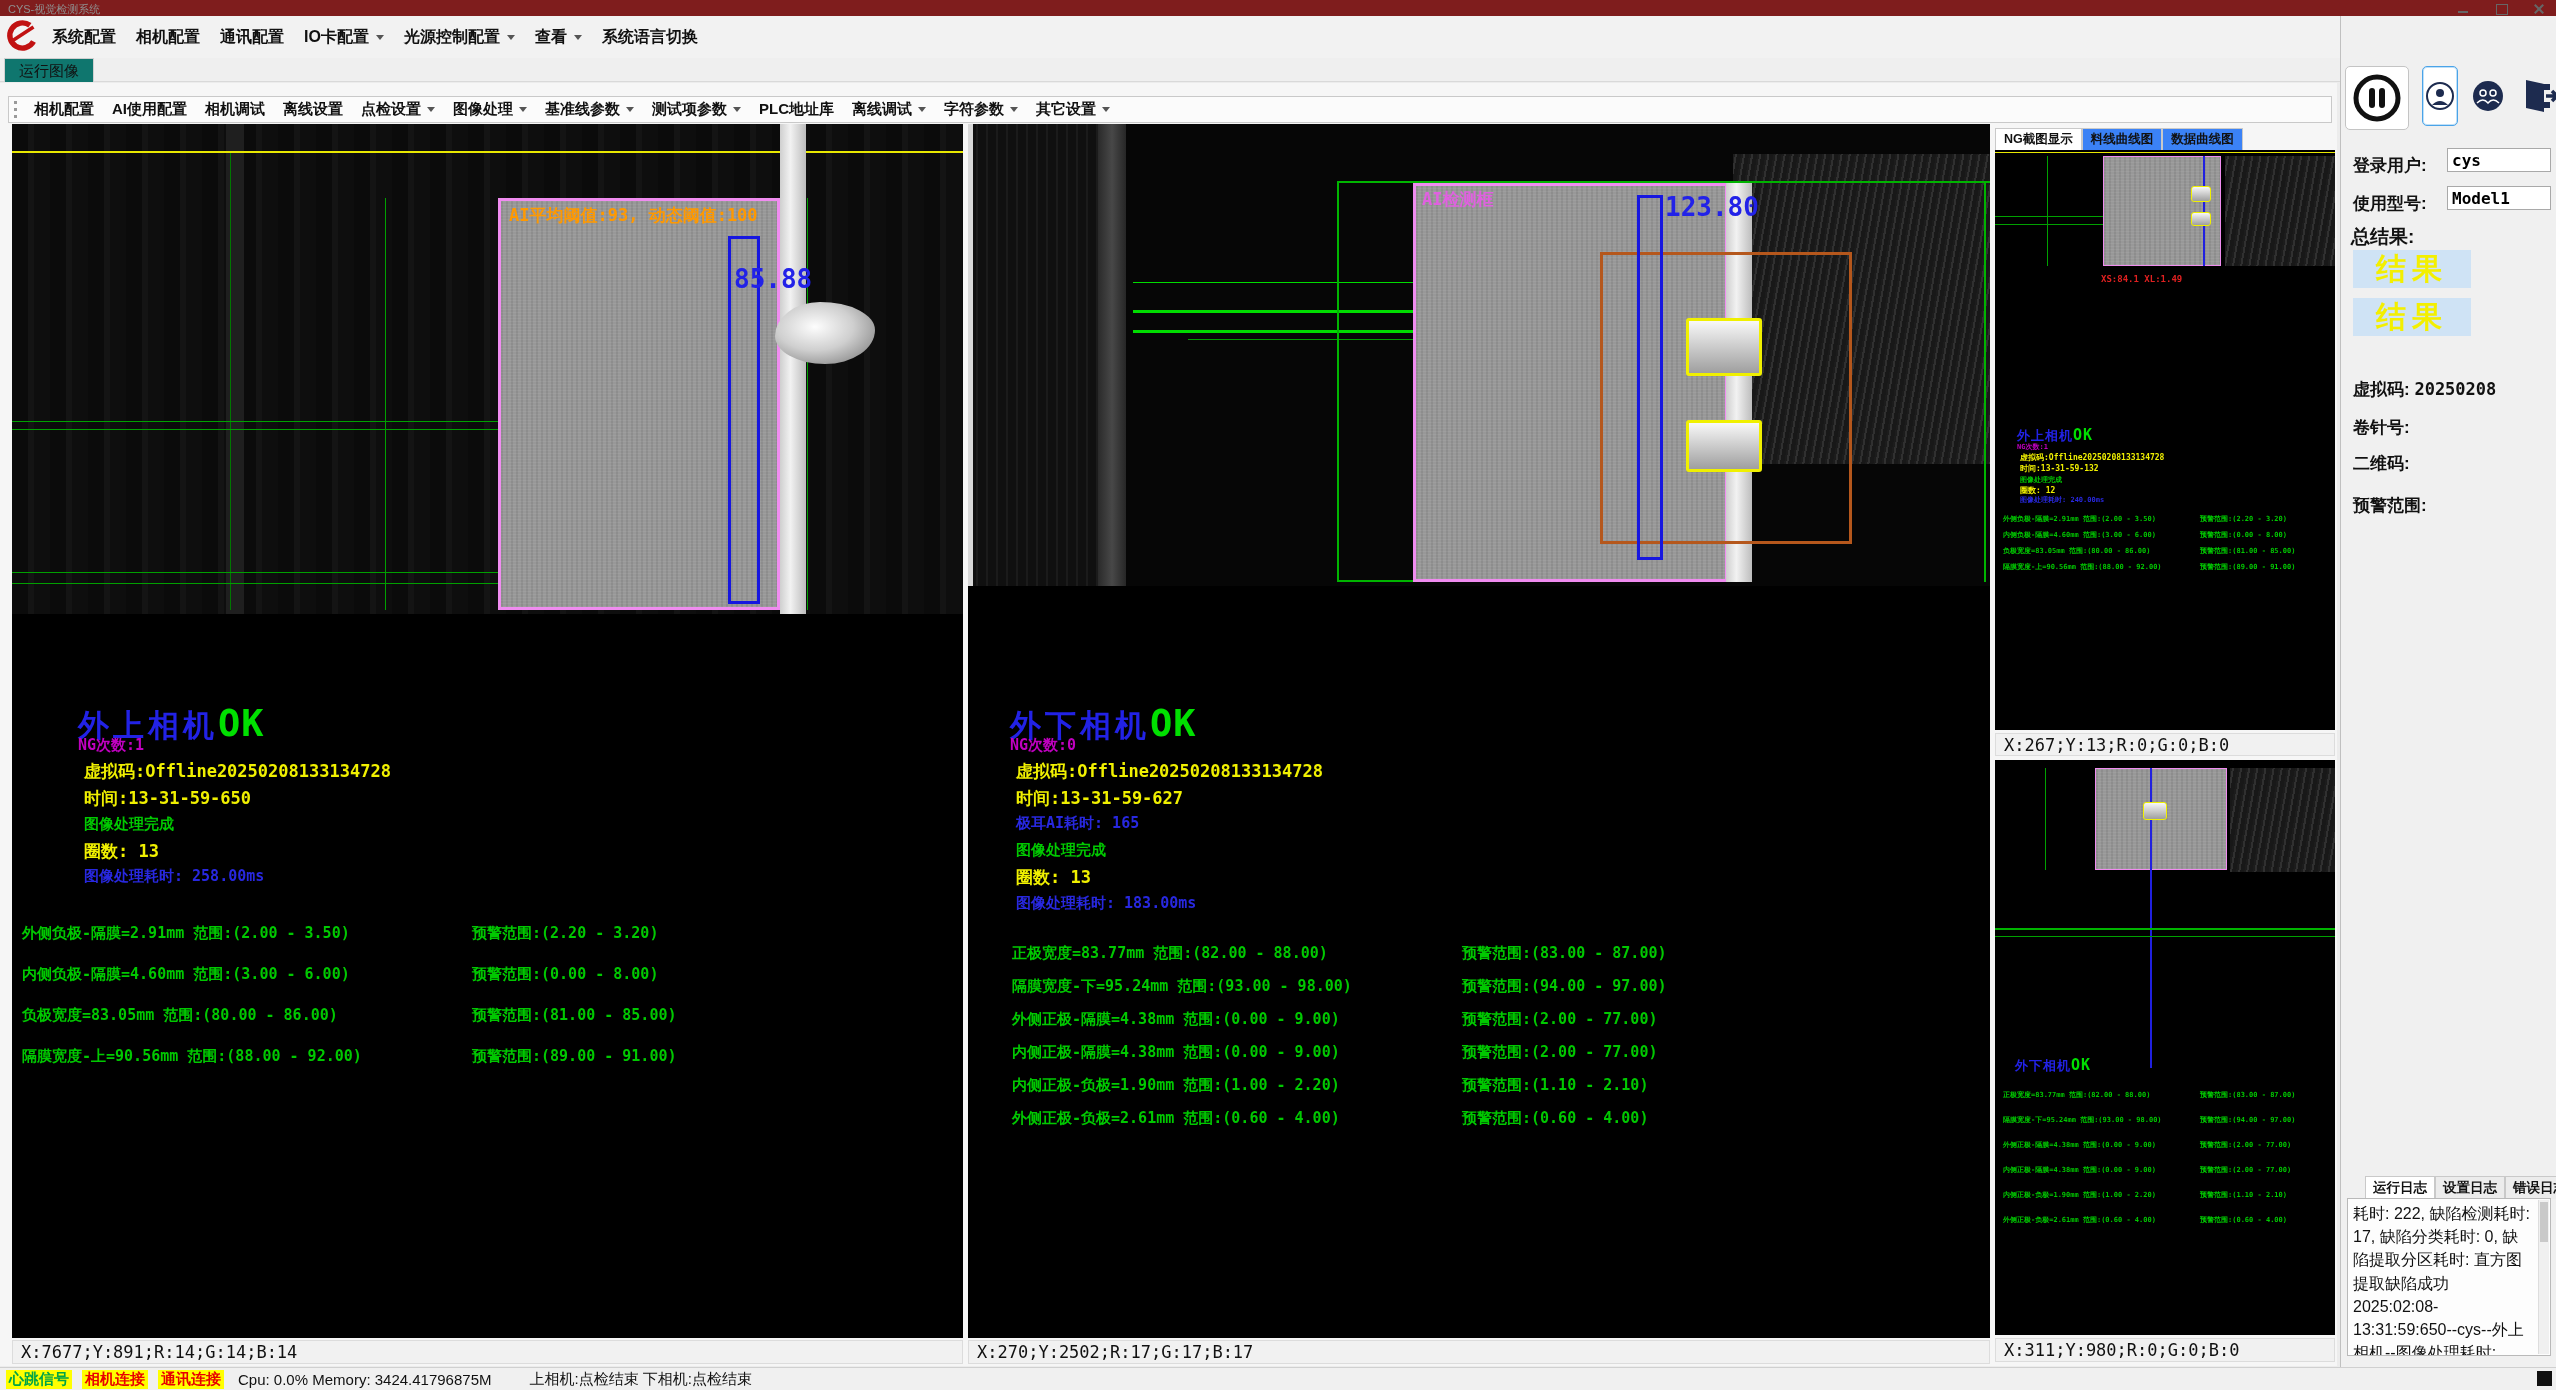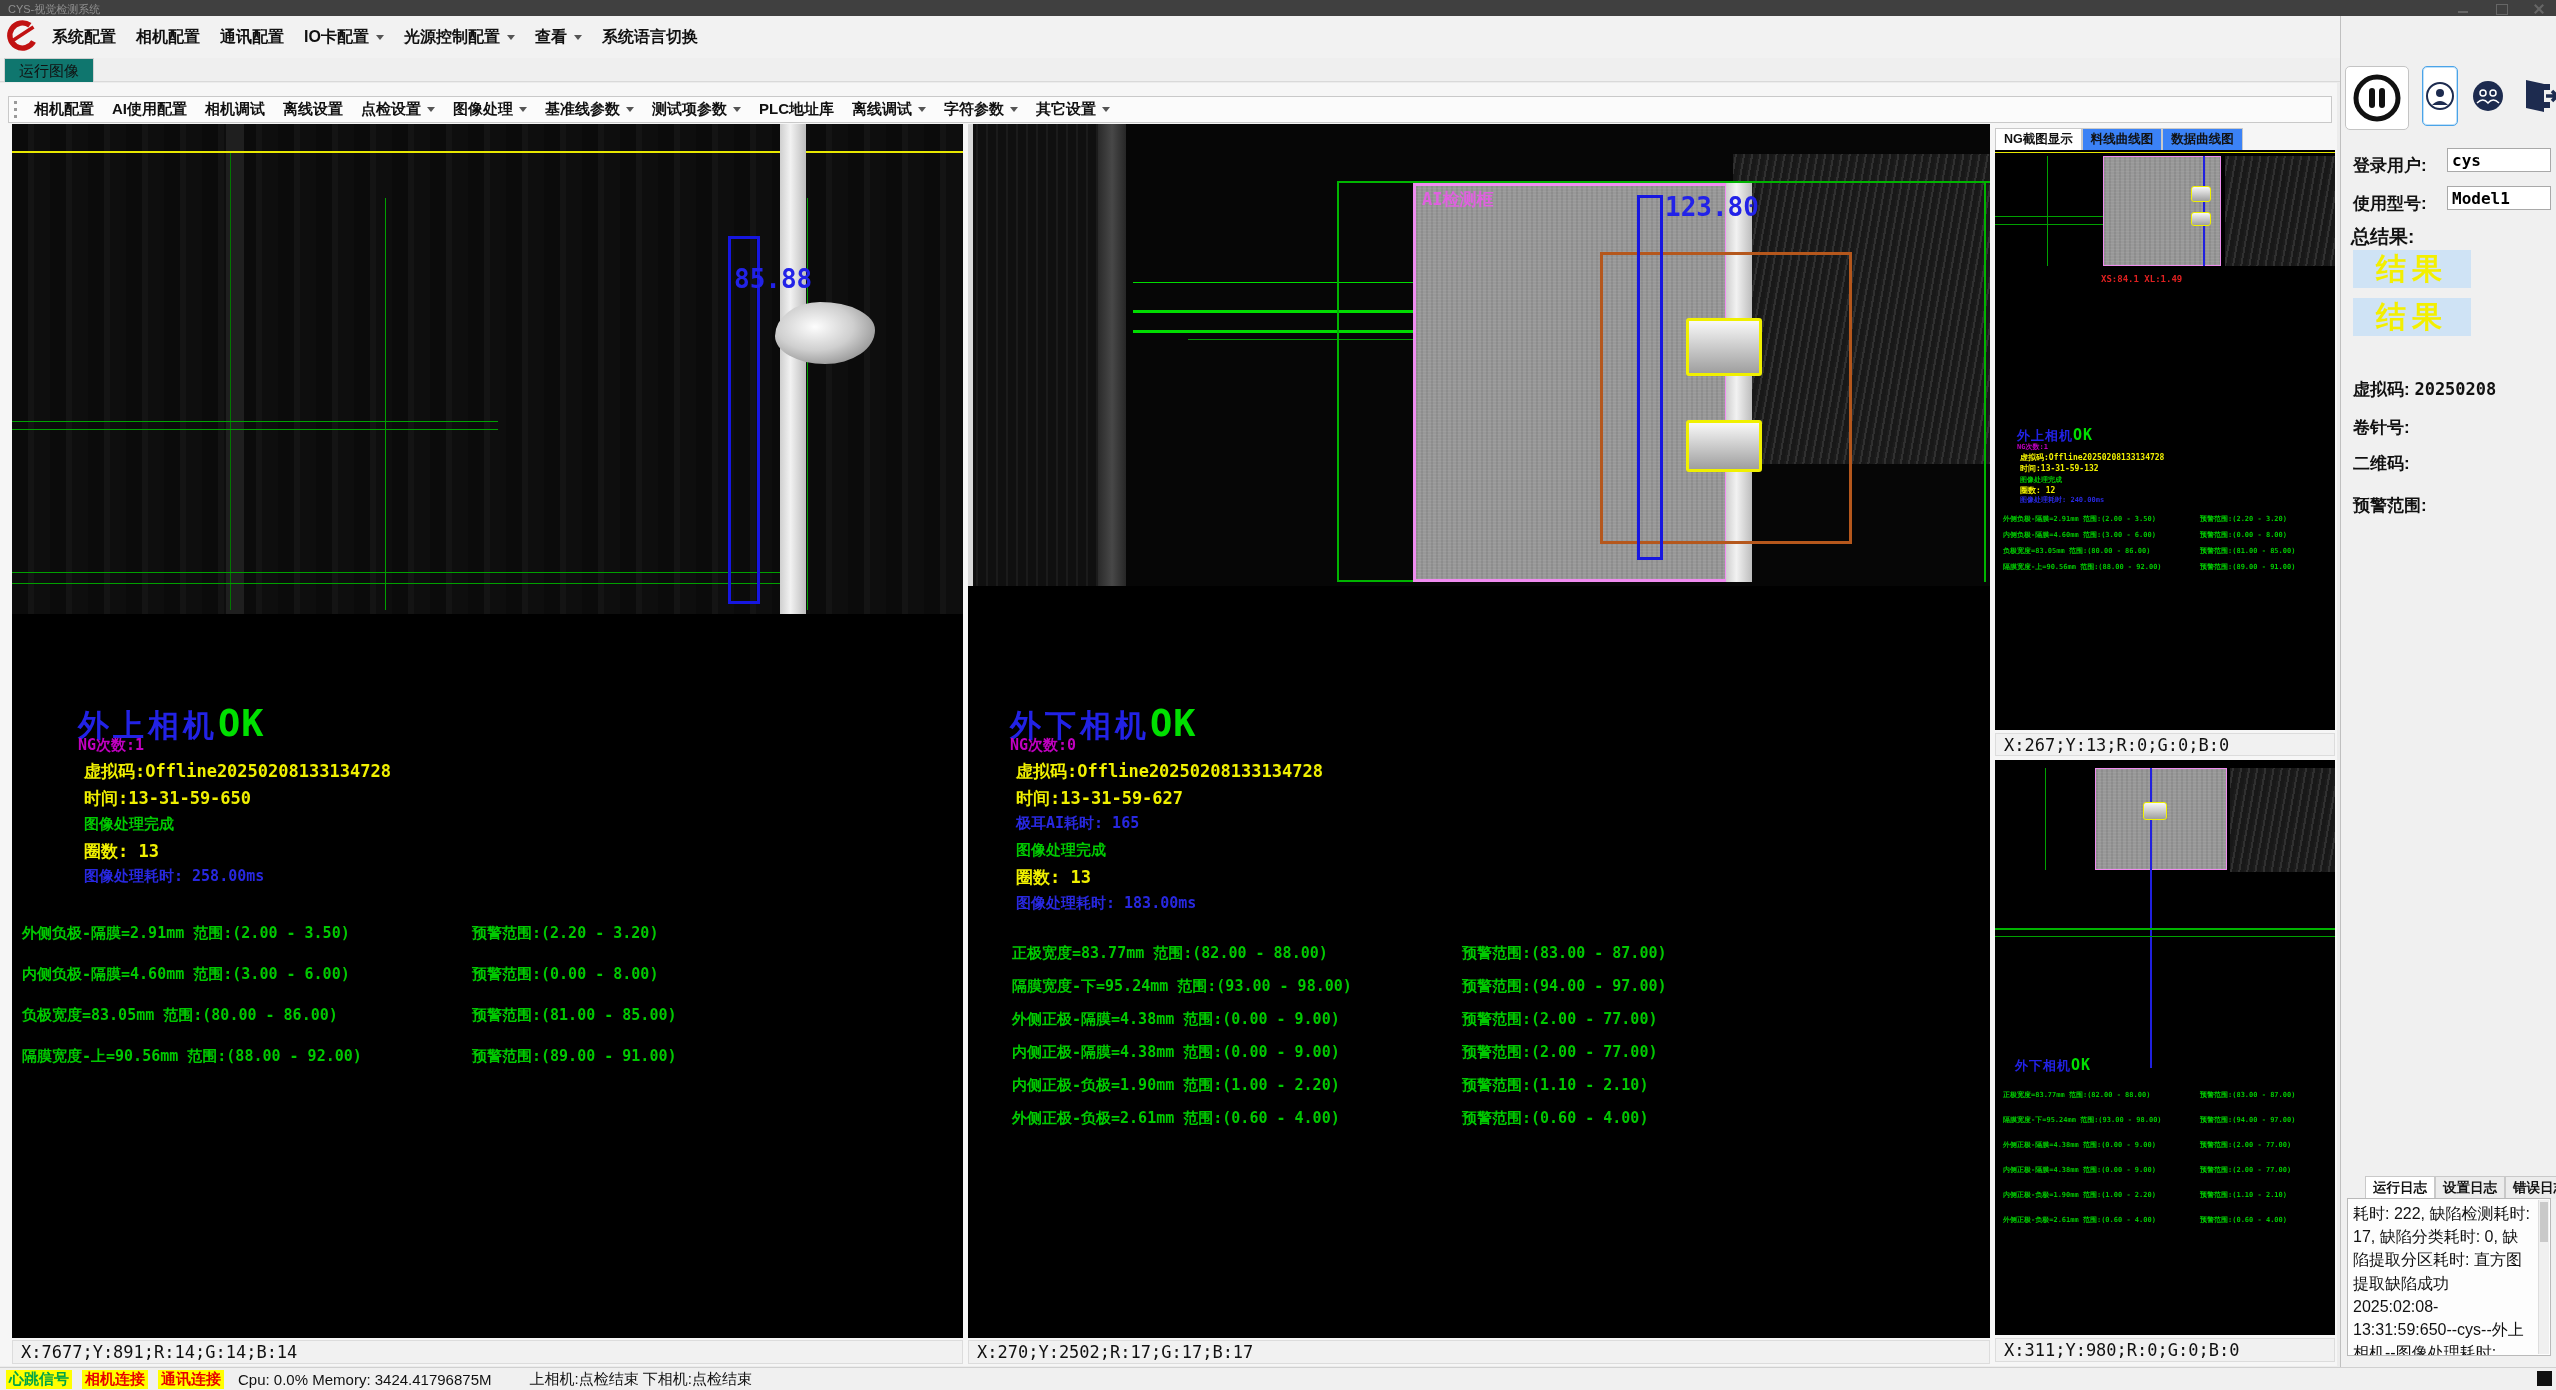--- a/index.html
+++ b/index.html
@@ -2,21 +2,21 @@
 <html><head>
 <meta charset="utf-8">
 <style>
   * { margin:0; padding:0; box-sizing:border-box; }
   html,body { width:2556px; height:1390px; }
   body { position:relative; background:#ececec; overflow:hidden;
          font-family:"Liberation Sans","DejaVu Sans",sans-serif; color:#111; }
   .abs { position:absolute; }
 
   
-  .titlebar { left:0; top:0; width:2556px; height:16px; background:#404040; }
+  .titlebar { left:0; top:0; width:2556px; height:16px; background:#7f1d1d; }
   .title-text { position:absolute; left:8px; top:2px; font-size:11px; color:#8f8f8f; }
   .winbtns { position:absolute; right:10px; top:3px; display:flex; gap:24px; }
   .winbtn { width:14px; height:11px; position:relative; cursor:default; }
   .wb-min::after { content:""; position:absolute; left:2px; top:8px; width:10px; height:2px; background:#666; }
   .wb-max::after { content:""; position:absolute; left:2px; top:1px; width:10px; height:9px; border:1.5px solid #666; }
   .wb-close::before,.wb-close::after { content:""; position:absolute; left:6px; top:0; width:2px; height:12px; background:#666; }
   .wb-close::before { transform:rotate(45deg); } .wb-close::after { transform:rotate(-45deg); }
 
   
   .menubar { left:0; top:16px; width:2556px; height:42px; background:#f2f2f2; display:flex; align-items:center; }
@@ -263,20 +263,23 @@
     <div class="abs vline-g" style="left:218px;top:28px;height:458px;background:#007800;"></div>
     <div class="abs hline-y" style="left:0;top:27px;width:951px;height:2px;"></div>
     <div class="abs hline-g" style="left:0;top:297px;width:486px;"></div>
     <div class="abs hline-g" style="left:0;top:305px;width:486px;"></div>
     <div class="abs hline-g" style="left:0;top:448px;width:768px;"></div>
     <div class="abs hline-g" style="left:0;top:459px;width:768px;"></div>
 
     <div class="abs vline-g" style="left:373px;top:74px;height:412px;"></div>
     <div class="abs whitestrip" style="left:768px;top:0;width:26px;height:490px;"></div>
     <div class="abs vline-g" style="left:795px;top:74px;height:412px;"></div>
+    <div class="abs film" style="left:486px;top:74px;width:282px;height:412px;">
+      <span class="ov ov-orange" style="left:8px;top:3px;">AI平均阈值:93, 动态阈值:100</span>
+    </div>
     <div class="abs rect-blue" style="left:716px;top:112px;width:32px;height:368px;"></div>
     <span class="ov ov-bluenum" style="left:722px;top:104px;margin-top:36px;">85.88</span>
     <div class="abs metaltab" style="left:763px;top:178px;width:100px;height:62px;"></div>
   </div>
 
   <span class="ov cam-title" style="left:66px;top:578px;">
     <span>外上相机</span><span class="cam-ok">OK</span>
   </span>
   <span class="ov ov-ng" style="left:66px;top:612px;">NG次数:1</span>
   <span class="ov ov-yel" style="left:72px;top:636px;">虚拟码:Offline20250208133134728</span>

